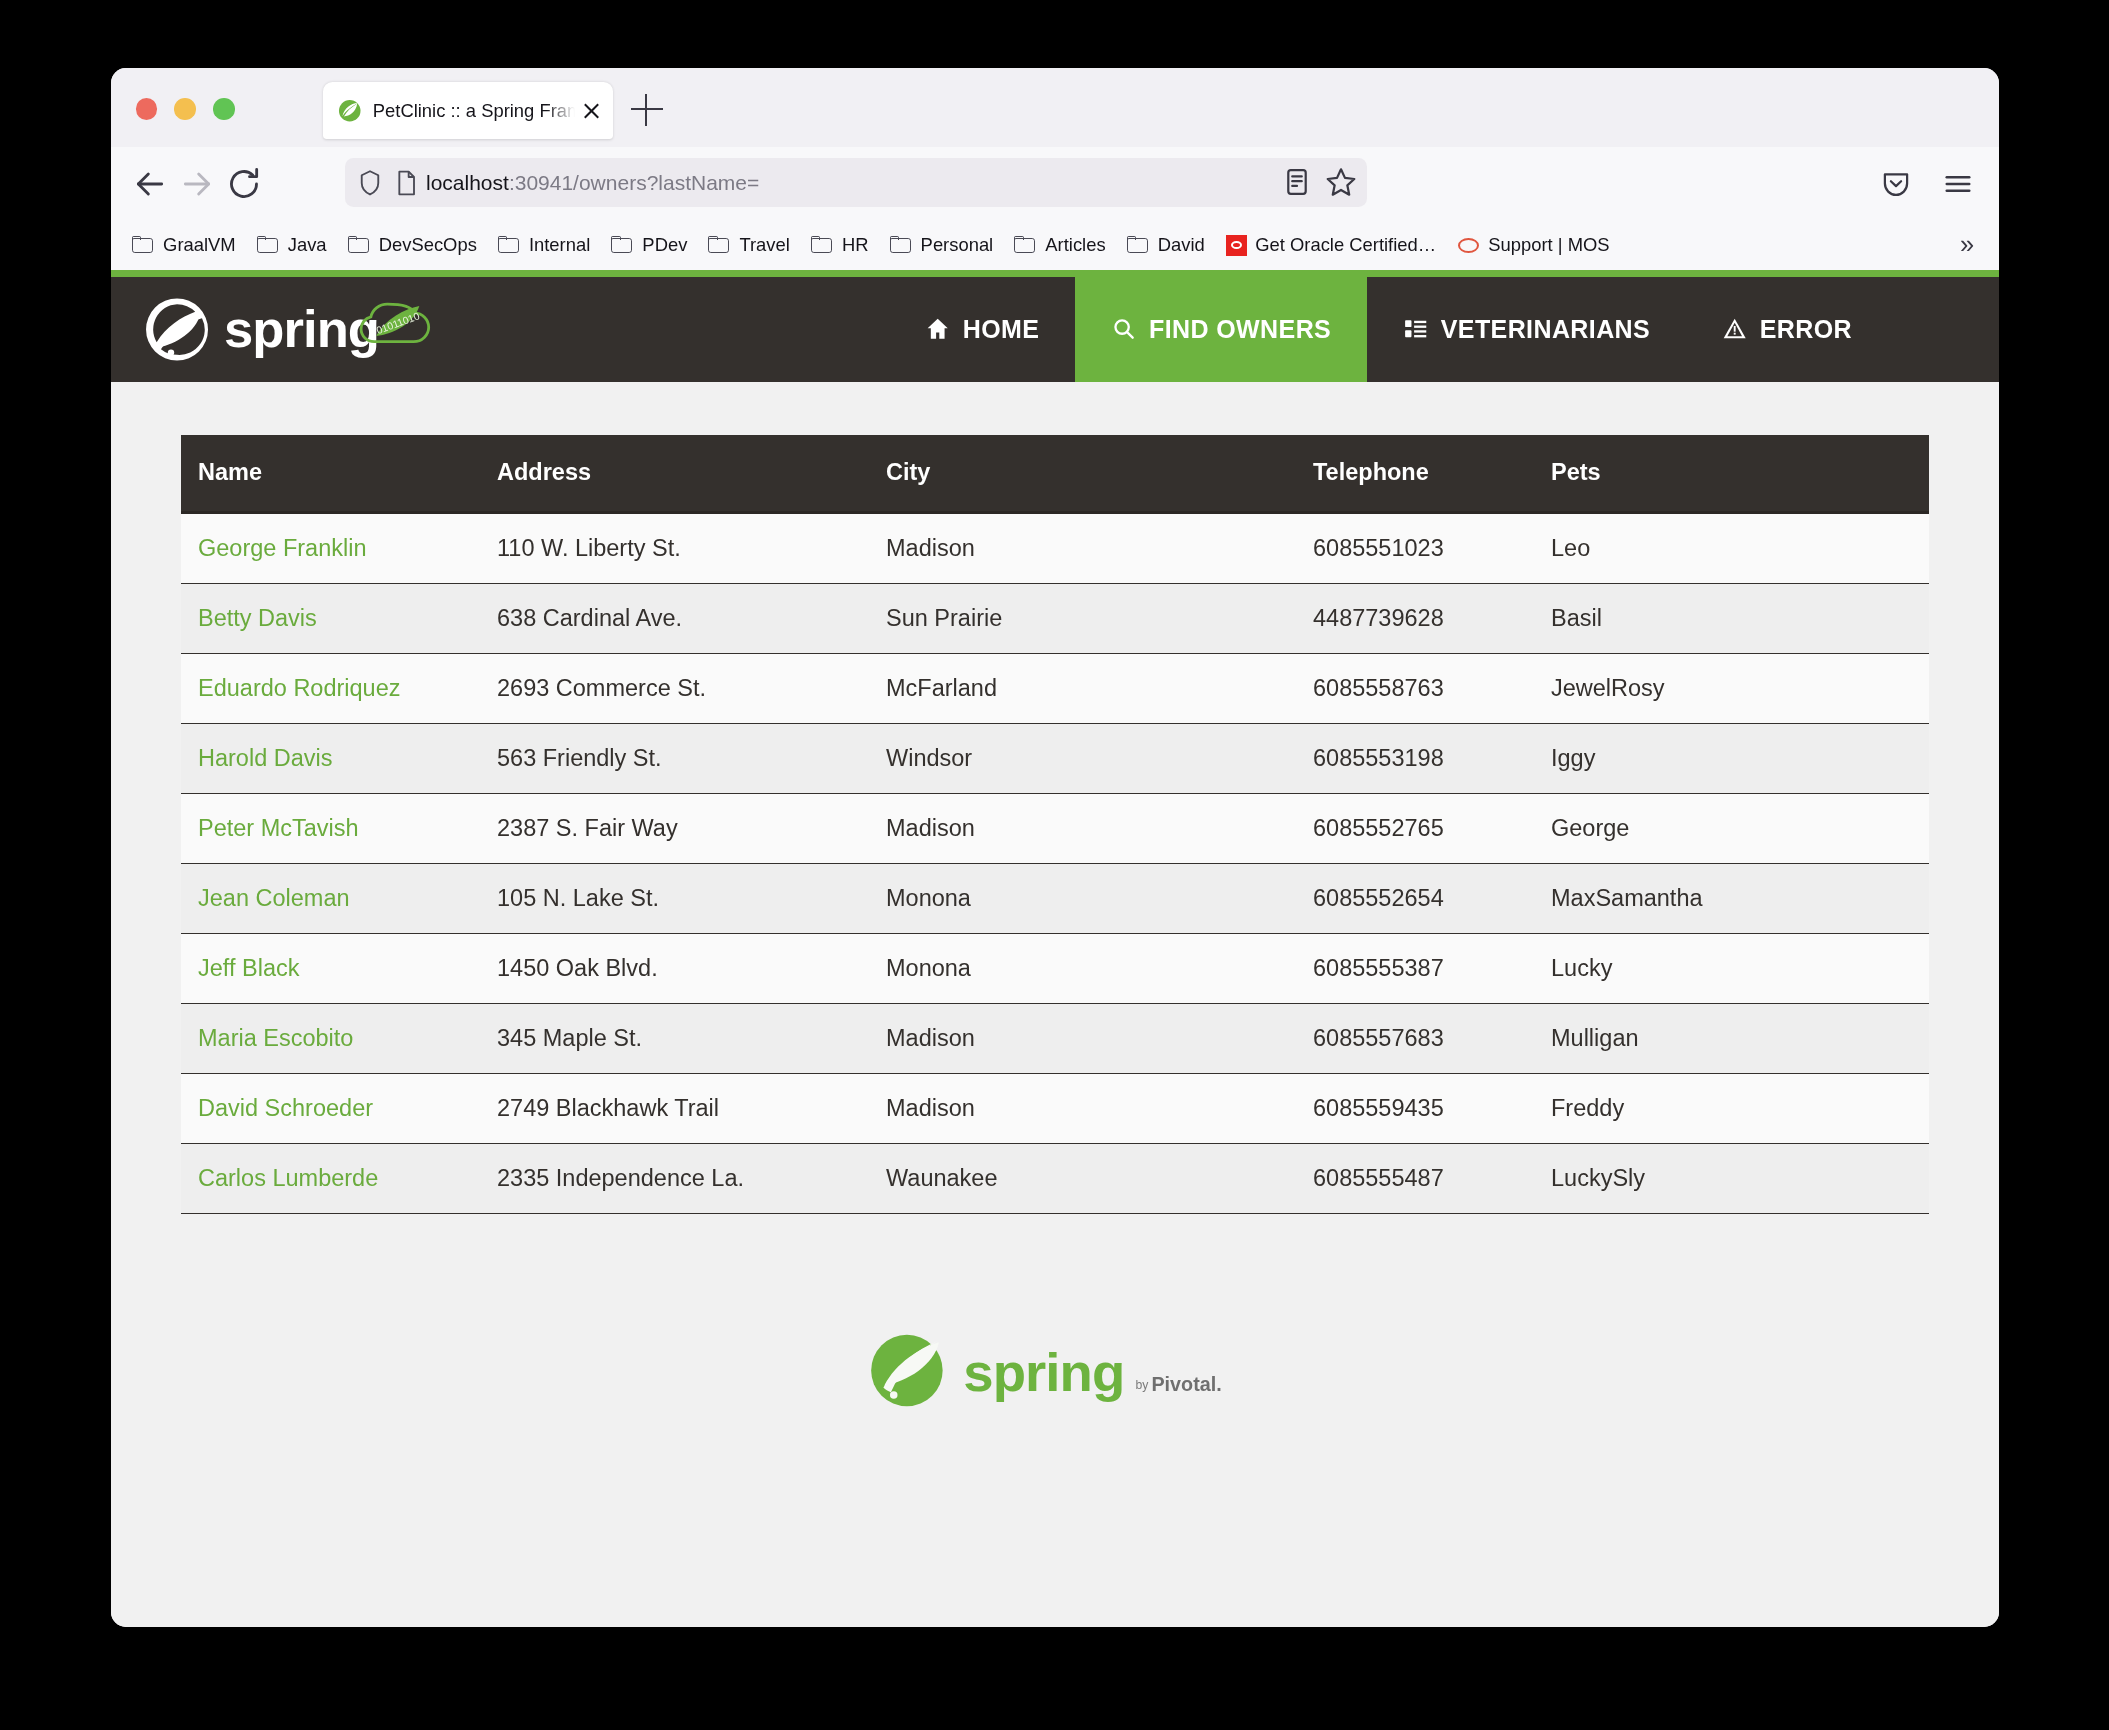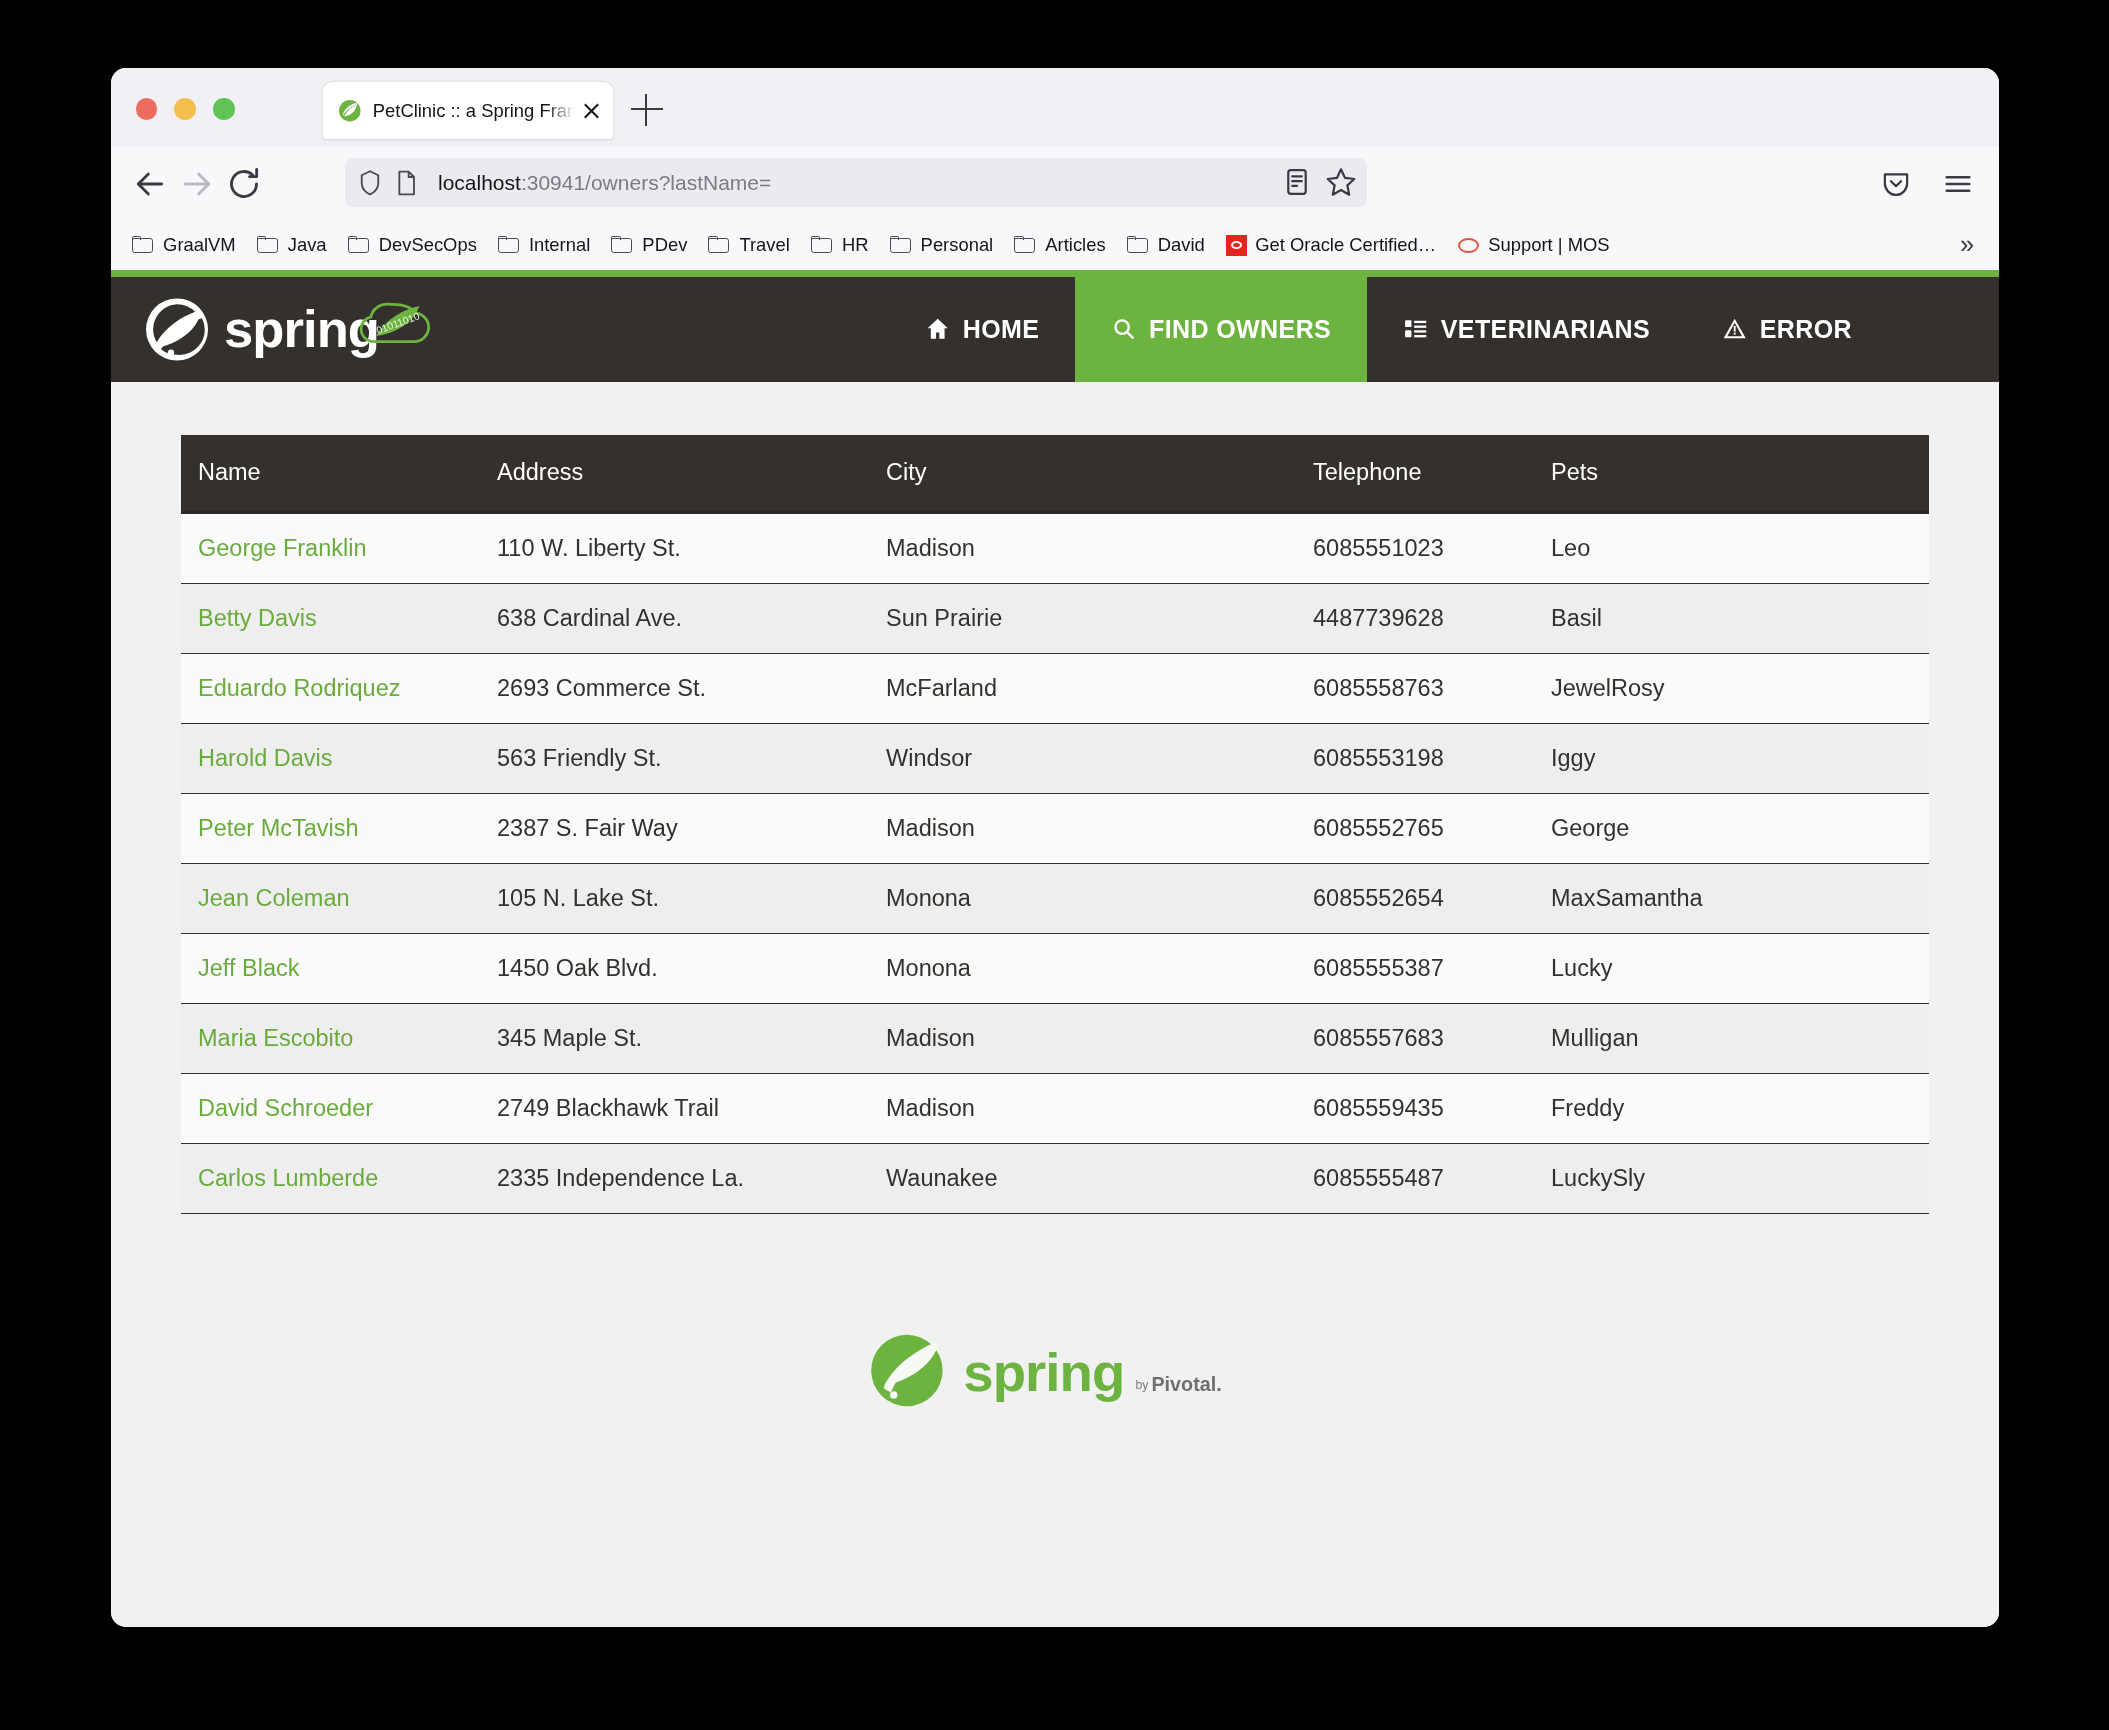--- a/index.html
+++ b/index.html
@@ -135,21 +135,21 @@
     display: flex;
     align-items: center;
     padding: 0 9.4px;
     box-sizing: border-box;
   }
   .url-icon { width: 32px; height: 32px; margin-right: 3.8px; flex: 0 0 auto; position: relative; }
   .url-text {
     font-size: 21px;
     color: #7c7a85;
     white-space: nowrap;
-    margin-left: 12px;
+    margin-left: 0;
   }
   .url-text .host { color: #15141a; font-weight: 400; }
 
   .url-right {
     position: absolute;
     right: 7.5px;
     top: 4.7px;
     display: flex;
     align-items: center;
     gap: 5.6px;
@@ -308,21 +308,21 @@
 
   table.owners {
     width: 100%;
     border-collapse: collapse;
     table-layout: fixed;
   }
   table.owners thead th {
     background: #34302d;
     color: #ffffff;
     font-size: 23.5px;
-    font-weight: normal;
+    font-weight: bold;
     text-align: left;
     padding: 24.5px 0 24.5px 17px;
     border-bottom: 3.8px solid #2b2724;
   }
   table.owners tbody td {
     font-size: 23.5px;
     color: #34302d;
     padding: 21px 0 21px 17px;
     border-bottom: 1.9px solid #34302d;
     vertical-align: middle;

